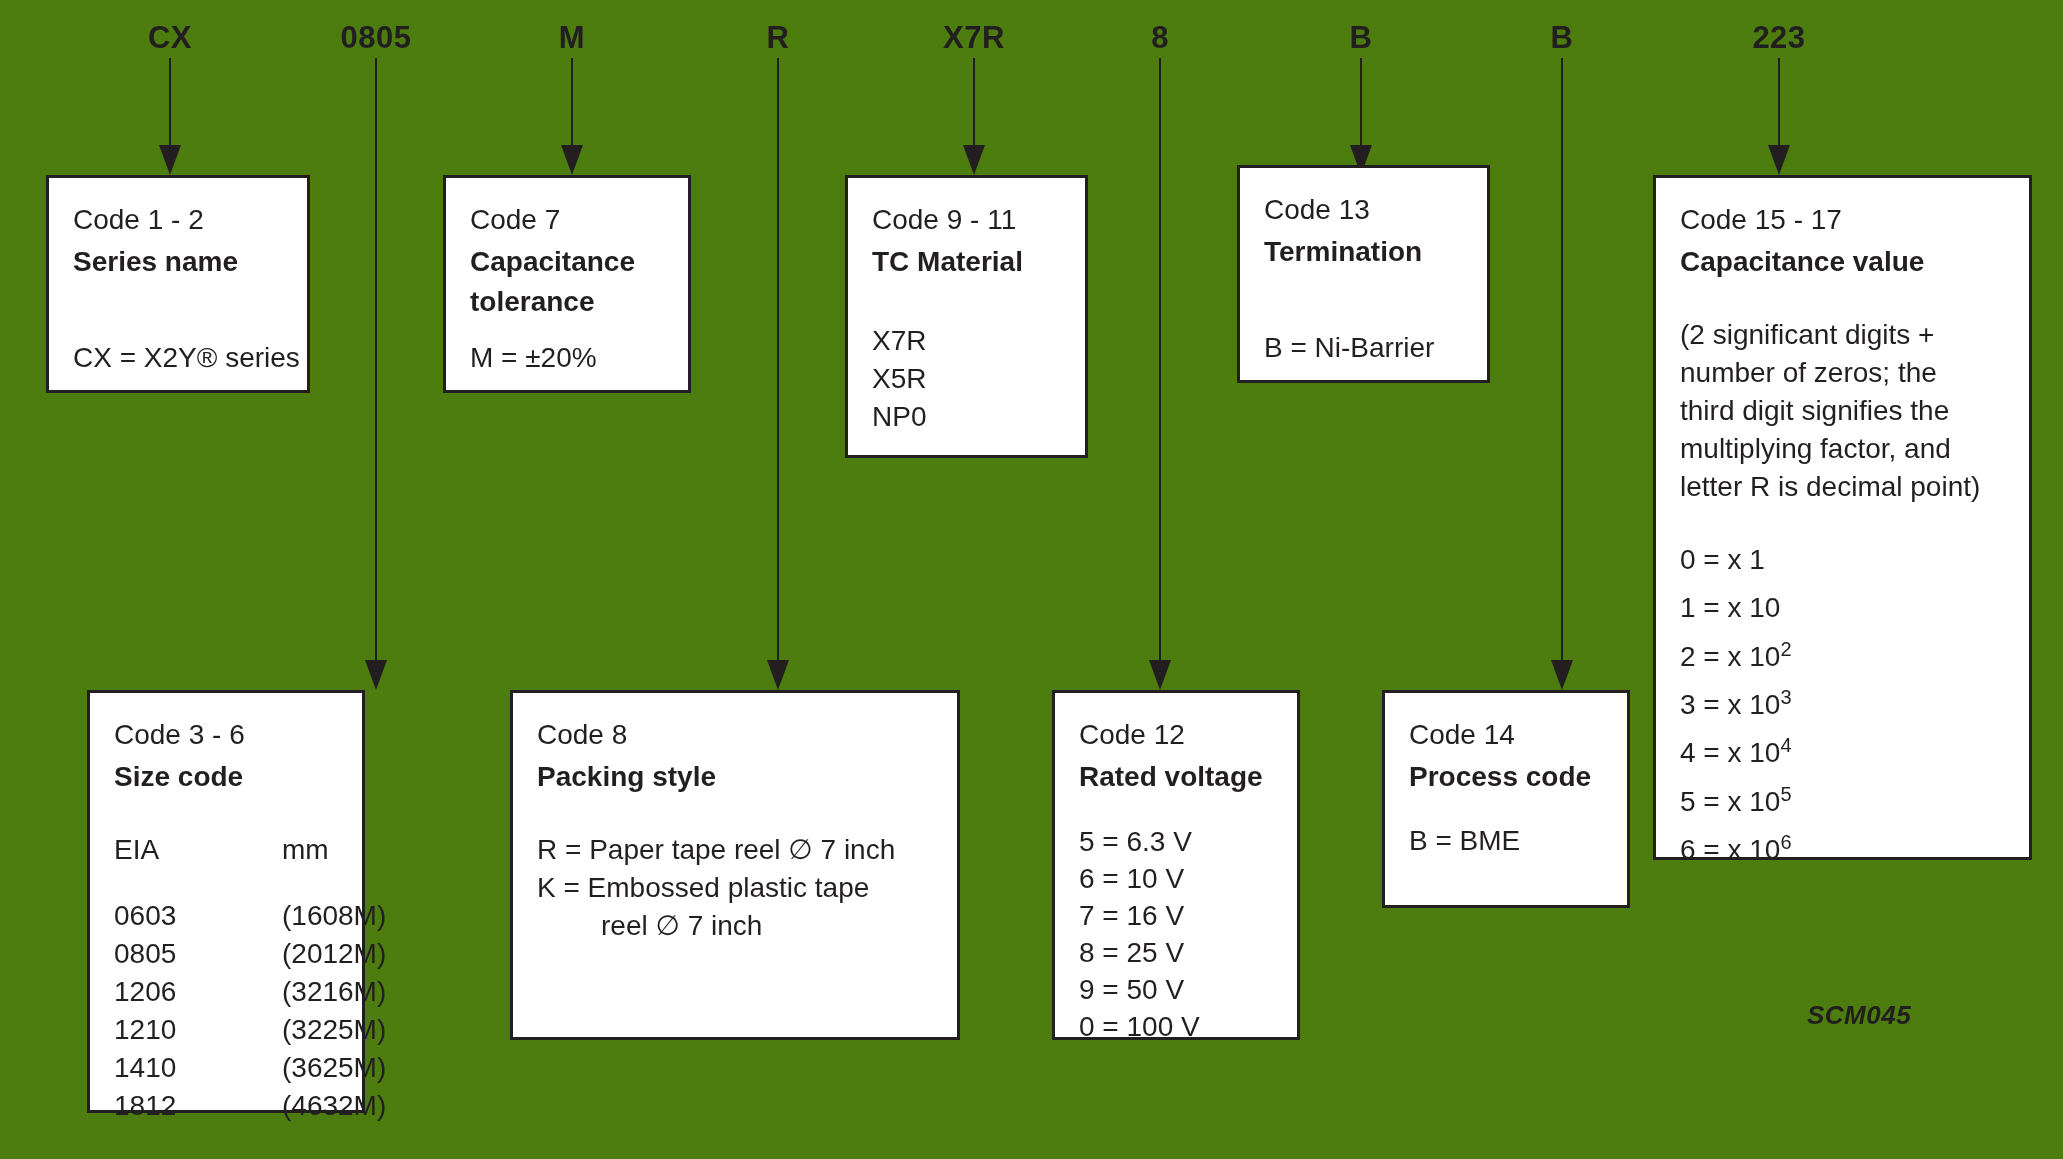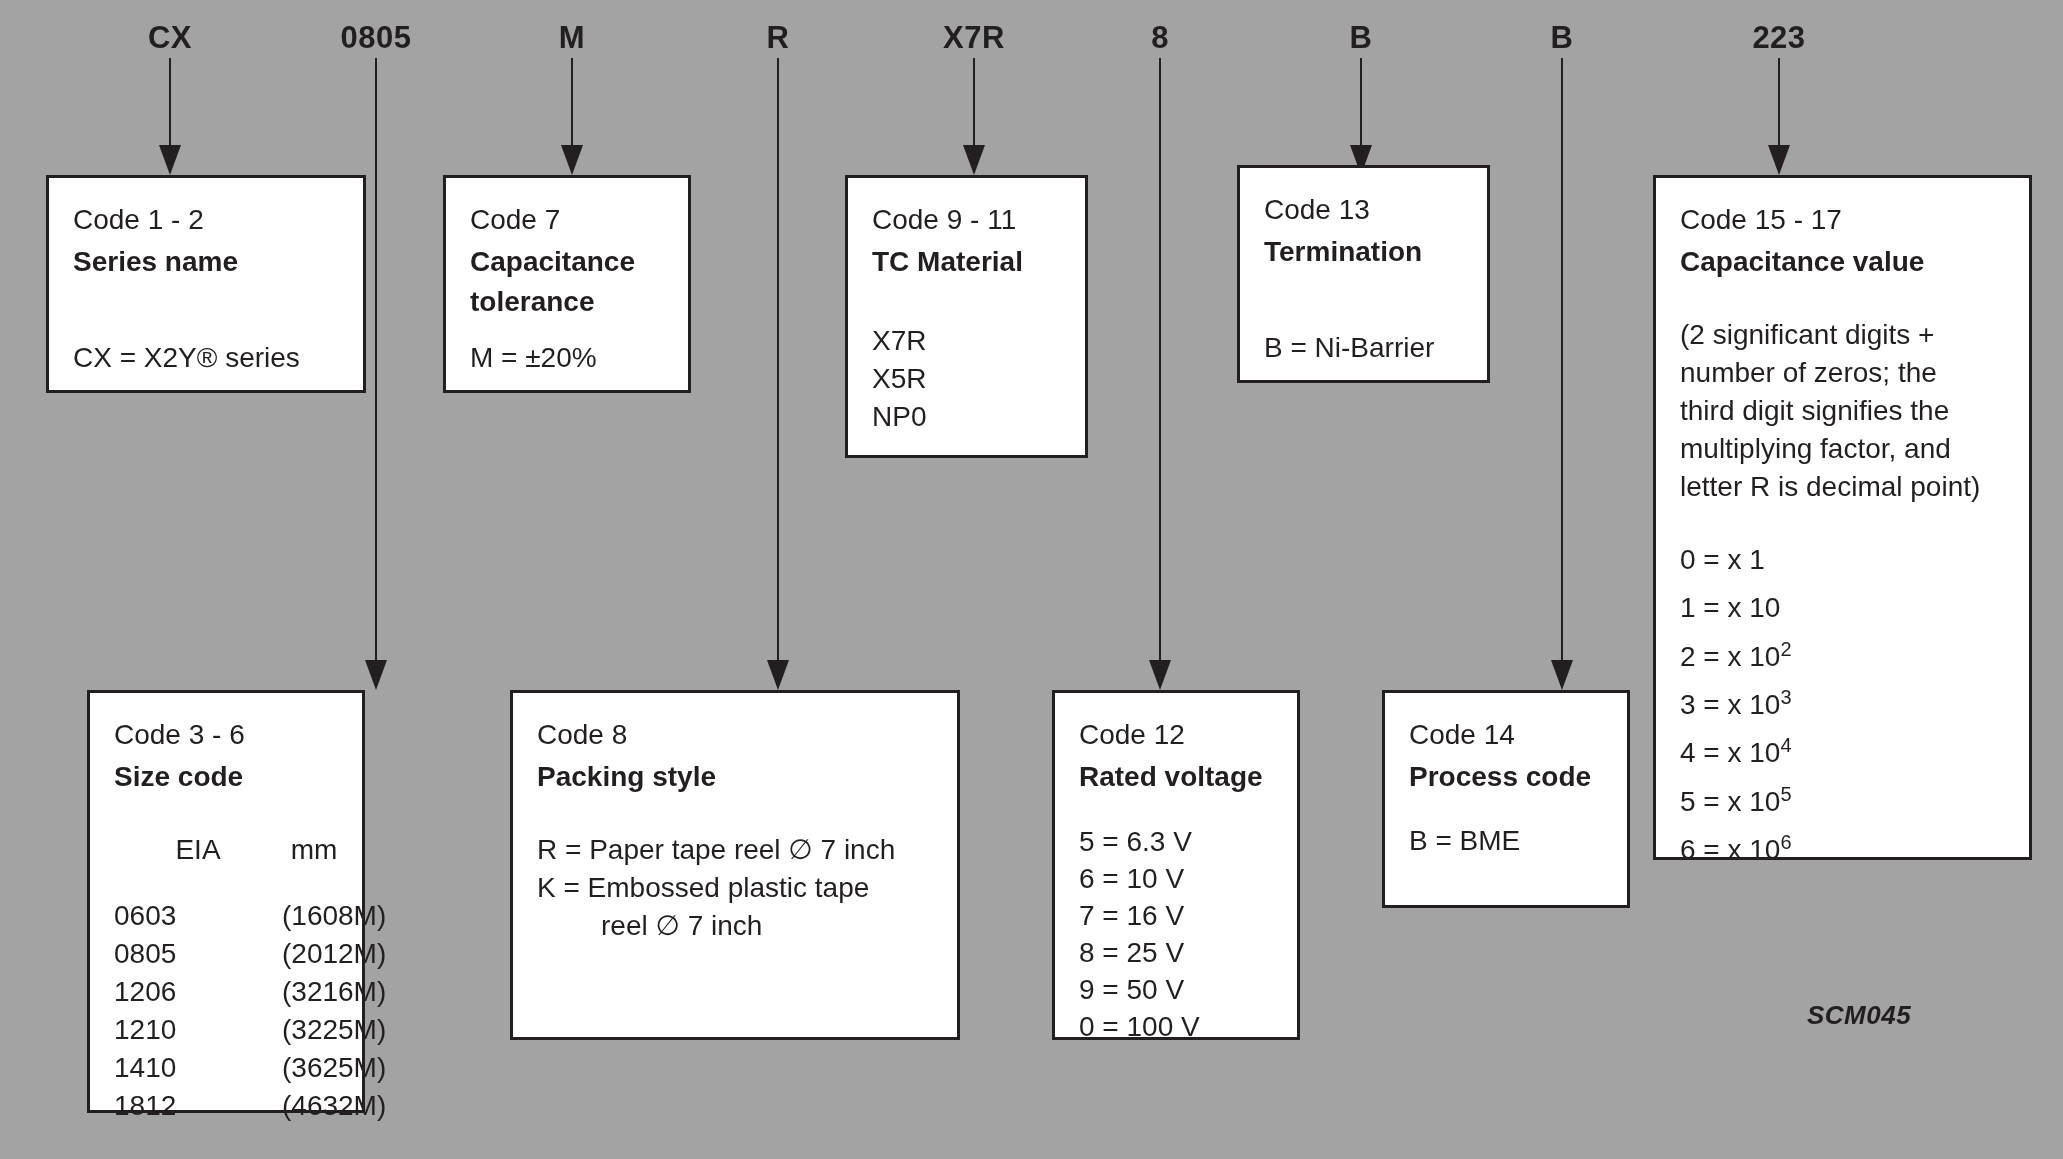--- a/index.html
+++ b/index.html
@@ -1,17 +1,17 @@
 <!DOCTYPE html>
 <html><head>
 <meta charset="utf-8">
 <style>
   html,body{margin:0;padding:0;background:#ffffff;}
   .stage{
-    position:relative;width:2063px;height:1159px;background:#a3a3a3;
+    position:relative;width:2063px;height:1159px;background:#4d7c0f;
     font-family:"Liberation Sans","DejaVu Sans",sans-serif;color:#231f20;
     overflow:hidden;
   }
   .pc-label{
     position:absolute;top:20px;transform:translateX(-50%);
     font-weight:bold;font-size:31px;white-space:nowrap;letter-spacing:.5px;
   }
   .arrow-line{position:absolute;width:2px;background:#231f20;}
   .arrow-head{
     position:absolute;width:0;height:0;transform:translateX(-50%);
@@ -19,21 +19,21 @@
     border-top:30px solid #231f20;
   }
   .box{
     position:absolute;border:3px solid #231f20;box-sizing:border-box;
     background:#ffffff;padding:20px 16px 0 24px;font-size:28px;line-height:40px;
     white-space:nowrap;
   }
   .code-line{line-height:44px;}
   .box-title{font-weight:bold;line-height:40px;white-space:normal;}
   .opt{line-height:38px;}
-  .size-table{display:grid;grid-template-columns:168px 1fr;margin-top:34px;line-height:38px;text-align:center;}
+  .size-table{display:grid;grid-template-columns:168px 1fr;margin-top:34px;line-height:38px;}
   .size-rows{display:grid;grid-template-columns:168px 1fr;margin-top:28px;line-height:38px;}
   .mult{line-height:41px;}
   .mult sup{font-size:20px;}
   .footnote{
     position:absolute;left:1807px;top:1000px;font-style:italic;
     font-size:26px;font-weight:bold;letter-spacing:.5px;
   }
 </style>
 </head>
 <body>
@@ -63,21 +63,21 @@
 
   <div class="arrow-line" style="left:375px;top:58px;height:603px"></div>
   <div class="arrow-head" style="left:376px;top:660px"></div>
   <div class="arrow-line" style="left:777px;top:58px;height:603px"></div>
   <div class="arrow-head" style="left:778px;top:660px"></div>
   <div class="arrow-line" style="left:1159px;top:58px;height:603px"></div>
   <div class="arrow-head" style="left:1160px;top:660px"></div>
   <div class="arrow-line" style="left:1561px;top:58px;height:603px"></div>
   <div class="arrow-head" style="left:1562px;top:660px"></div>
 
-  <div class="box" style="left:46px;top:175px;width:320px;height:218px">
+  <div class="box" style="left:46px;top:175px;width:264px;height:218px">
     <div class="code-line">Code 1 - 2</div>
     <div class="box-title">Series name</div>
     <div style="margin-top:56px">CX = X2Y® series</div>
   </div>
 
   <div class="box" style="left:443px;top:175px;width:248px;height:218px">
     <div class="code-line">Code 7</div>
     <div class="box-title" style="width:190px">Capacitance tolerance</div>
     <div style="margin-top:16px">M = ±20%</div>
   </div>

